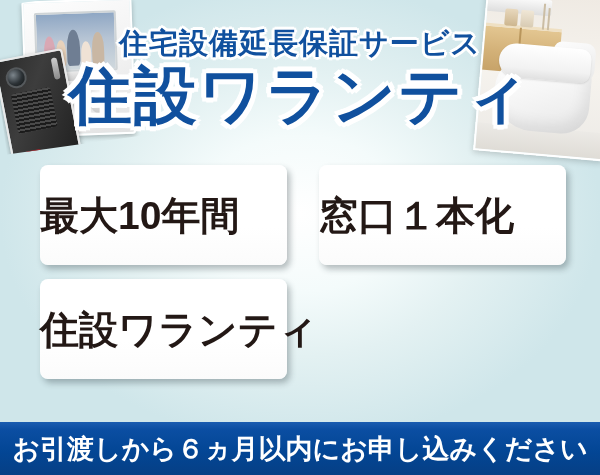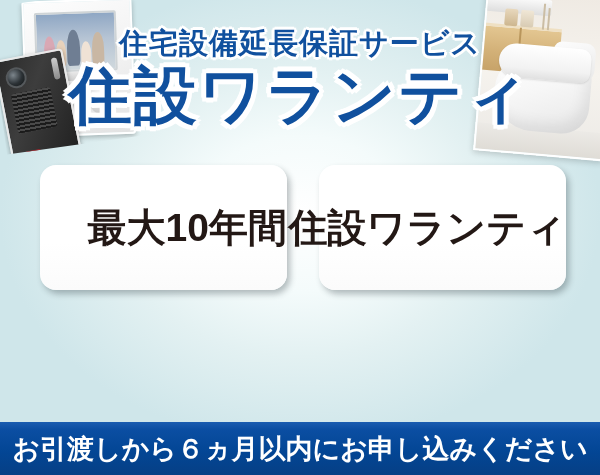--- a/index.html
+++ b/index.html
@@ -132,24 +132,24 @@
       4px 4px 0 #fff,-4px 4px 0 #fff,4px -4px 0 #fff,-4px -4px 0 #fff,
       5px 0 0 #fff,-5px 0 0 #fff,0 5px 0 #fff,0 -5px 0 #fff;
   }
 
   
   .features{
     position:absolute;left:40px;top:165px;width:526px;
     display:grid;grid-template-columns:247px 247px;gap:14px 32px;
   }
   .feature-box{
-    height:125px;border-radius:16px;
+    height:100px;border-radius:8px;
     background:linear-gradient(180deg,#ffffff 0%,#ffffff 62%,#fbfbfb 100%);
     box-shadow:3px 4px 6px rgba(40,55,60,.33);
-    display:flex;align-items:center;justify-content:flex-end;
+    display:flex;align-items:center;justify-content:flex-start;
   }
   .feature-label{
     color:#231815;font-size:39px;font-weight:700;white-space:nowrap;
     letter-spacing:0px;line-height:1;
     font-family:"Liberation Sans","DejaVu Sans",sans-serif;
   }
 
   
   .bottom-strip{
     position:absolute;left:0;bottom:0;width:600px;height:53px;
@@ -204,20 +204,23 @@
   </div>
 
   <div class="subtitle">住宅設備延長保証サービス</div>
   <div class="maintitle">住設ワランティ</div>
 
   <div class="features">
     <div class="feature-box">
       <span class="feature-label">最大10年間</span>
     </div>
     <div class="feature-box">
+      <span class="feature-label">窓口１本化</span>
+    </div>
+    <div class="feature-box">
       <span class="feature-label">住設ワランティ</span>
     </div>
   </div>
 
   <div class="bottom-strip">
     <span class="bottom-text">お引渡しから６ヵ月以内にお申し込みください</span>
   </div>
 
 </div>
 

